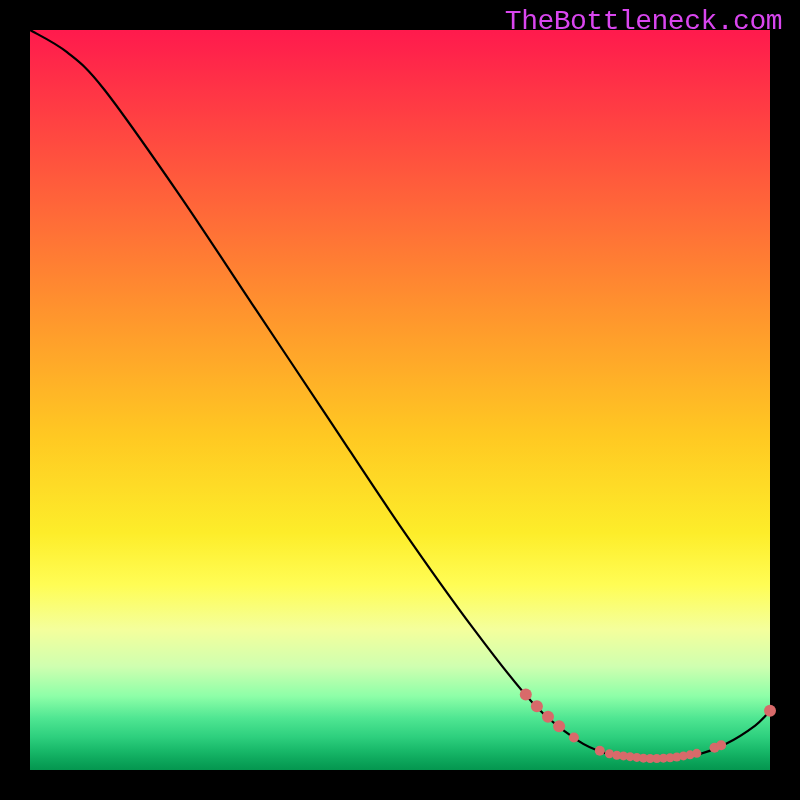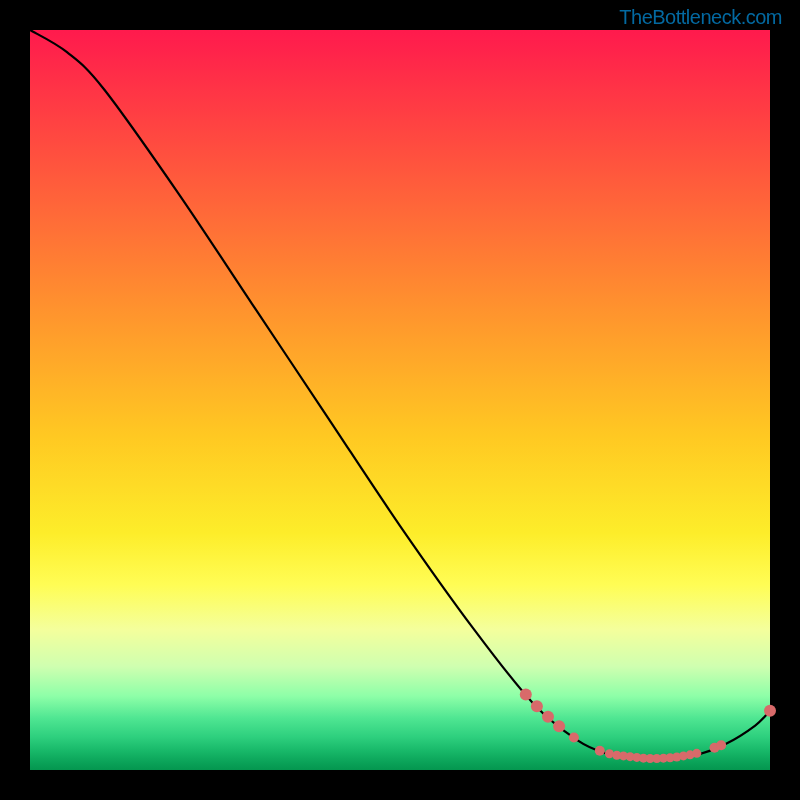--- a/index.html
+++ b/index.html
@@ -13,23 +13,23 @@
   .frame {
     position: relative;
     width: 800px;
     height: 800px;
     background: #000;
   }
   .watermark {
     position: absolute;
     top: 6px;
     right: 18px;
-    font-family: Liberation Sans, sans-serif;
-    font-size: 20px;
-    color: #0369a1;
+    font-family: Liberation Mono, monospace;
+    font-size: 28px;
+    color: #d946ef;
     letter-spacing: -0.5px;
   }
   .plot {
     position: absolute;
     left: 30px;
     top: 30px;
     width: 740px;
     height: 740px;
     
     background: linear-gradient(

